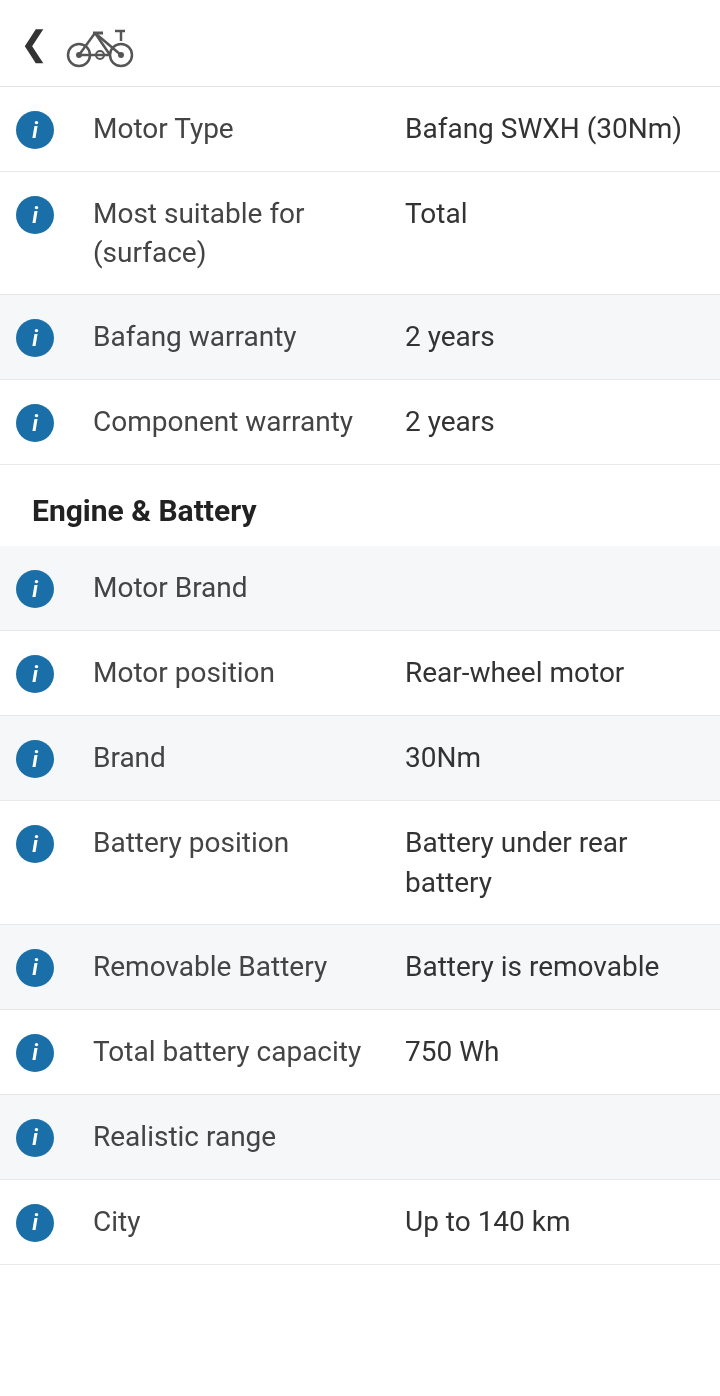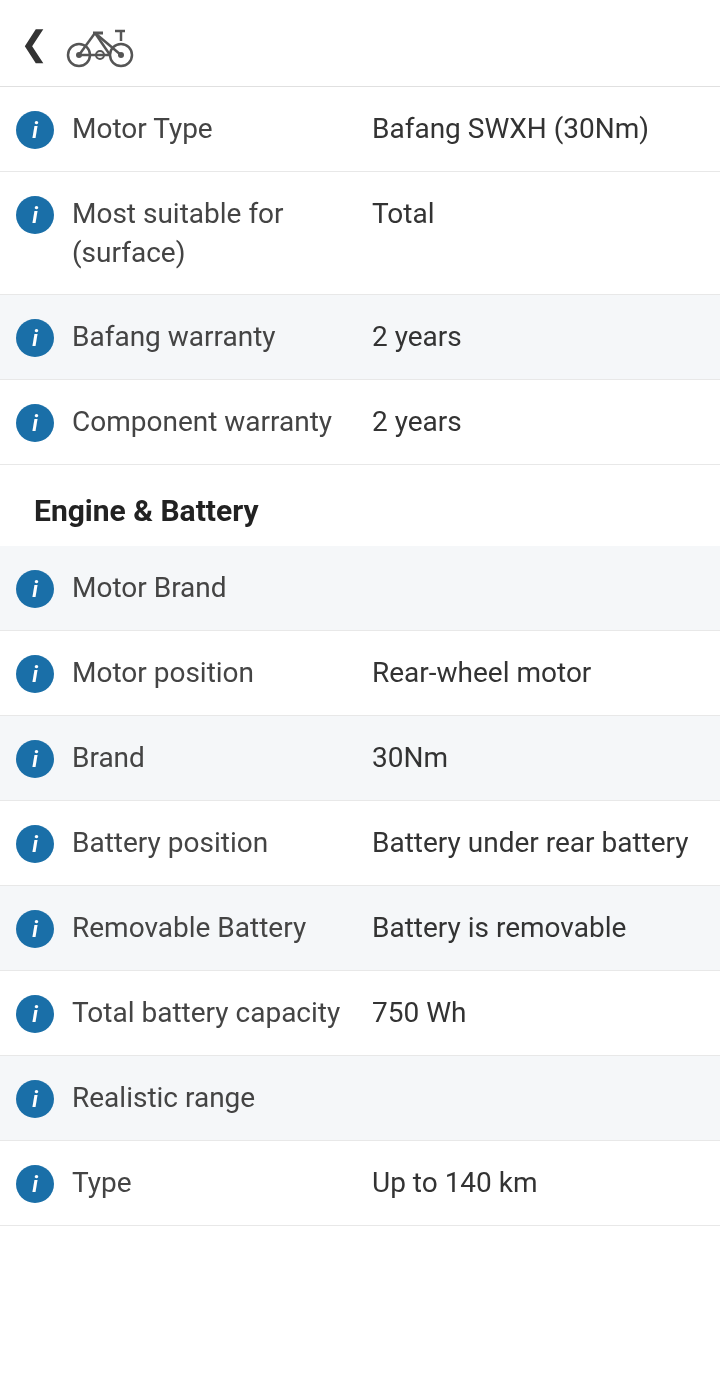--- a/index.html
+++ b/index.html
@@ -82,33 +82,34 @@
       margin-top: 2px;
       margin-right: 18px;
     }
 
     .spec-label {
       flex: 0 0 300px;
       font-size: 28px;
       color: #444;
       line-height: 1.4;
       padding-right: 10px;
+      margin-left: 21px;
     }
 
     .spec-value {
       flex: 1;
       font-size: 28px;
       color: #333;
       line-height: 1.4;
+      margin-left: 12px;
     }
 
     .section-header {
-      padding: 28px 16px 18px 12px;
-      background: #ffffff;
-      margin-left: 22px;
+      padding: 28px 16px 18px 32px;
+      background: #ffffff;
     }
 
     .section-title {
       font-size: 30px;
       font-weight: 700;
       color: #222;
     }
   </style>
 </head>
 <body>
@@ -194,16 +195,16 @@
       <div class="info-icon">i</div>
       <div class="spec-label">Total battery capacity</div>
       <div class="spec-value">750 Wh</div>
     </div>
     <div class="spec-row shaded">
       <div class="info-icon">i</div>
       <div class="spec-label">Realistic range</div>
     </div>
     <div class="spec-row">
       <div class="info-icon">i</div>
-      <div class="spec-label">Type</div>
+      <div class="spec-label">City</div>
       <div class="spec-value">Up to 140 km</div>
     </div>
   </div>
 
 </body></html>

